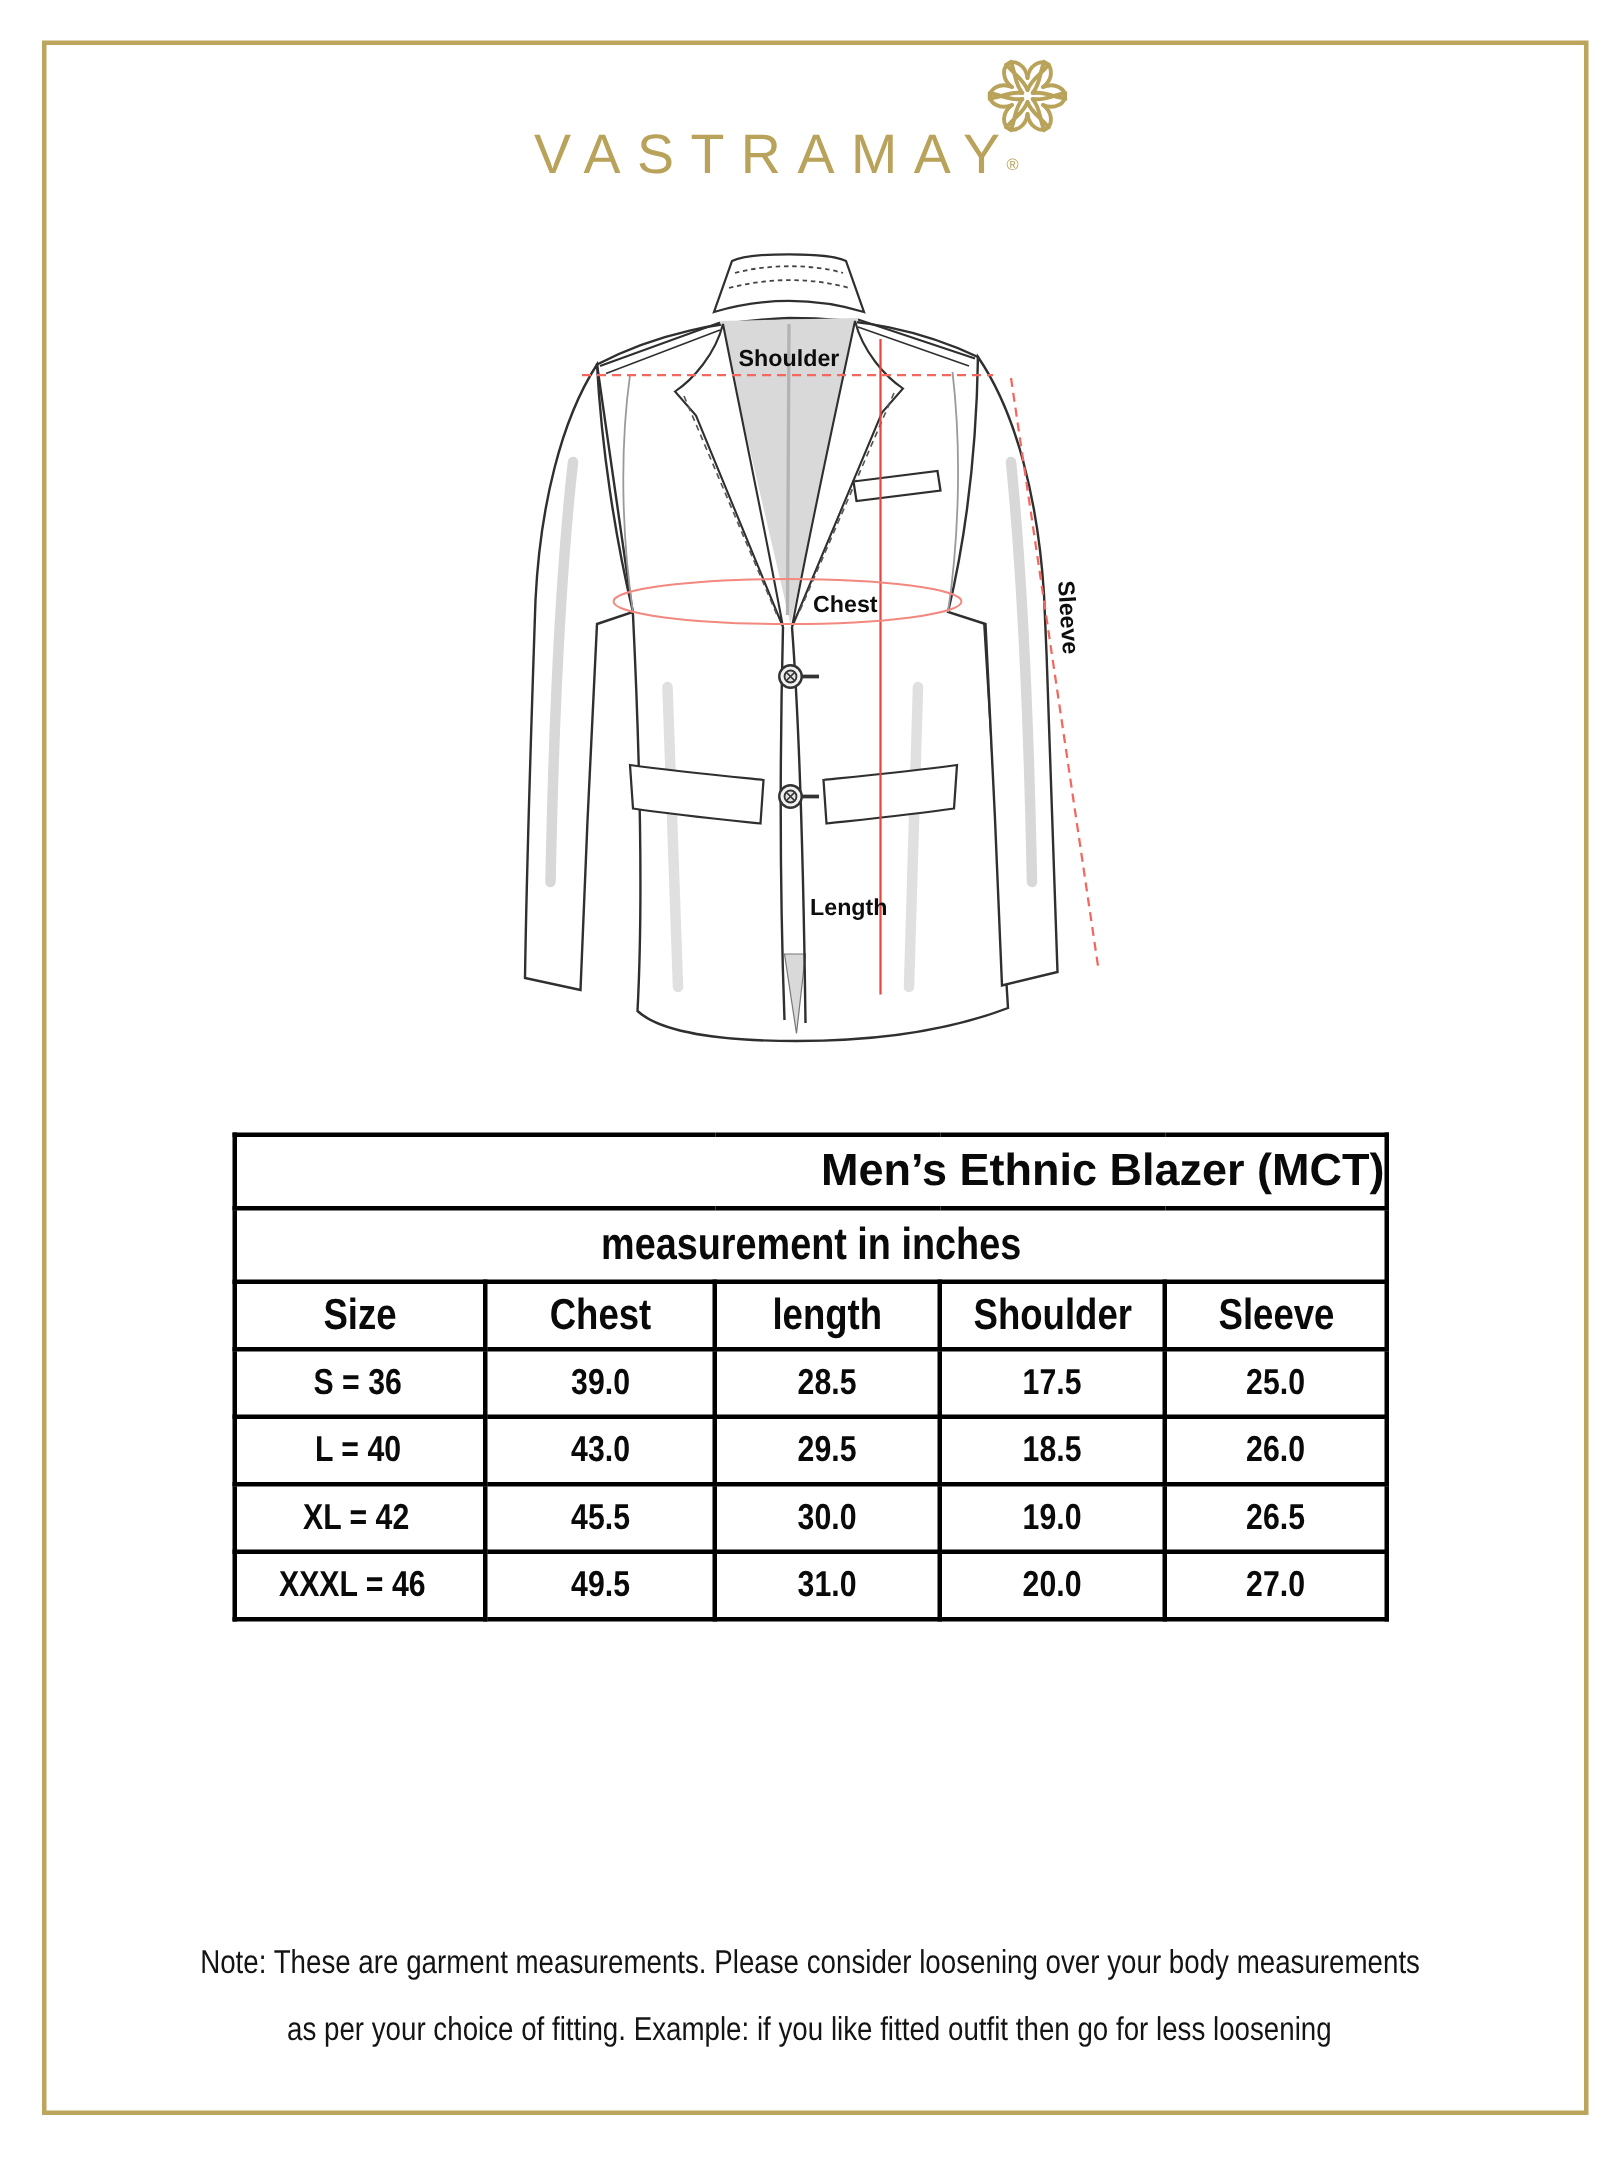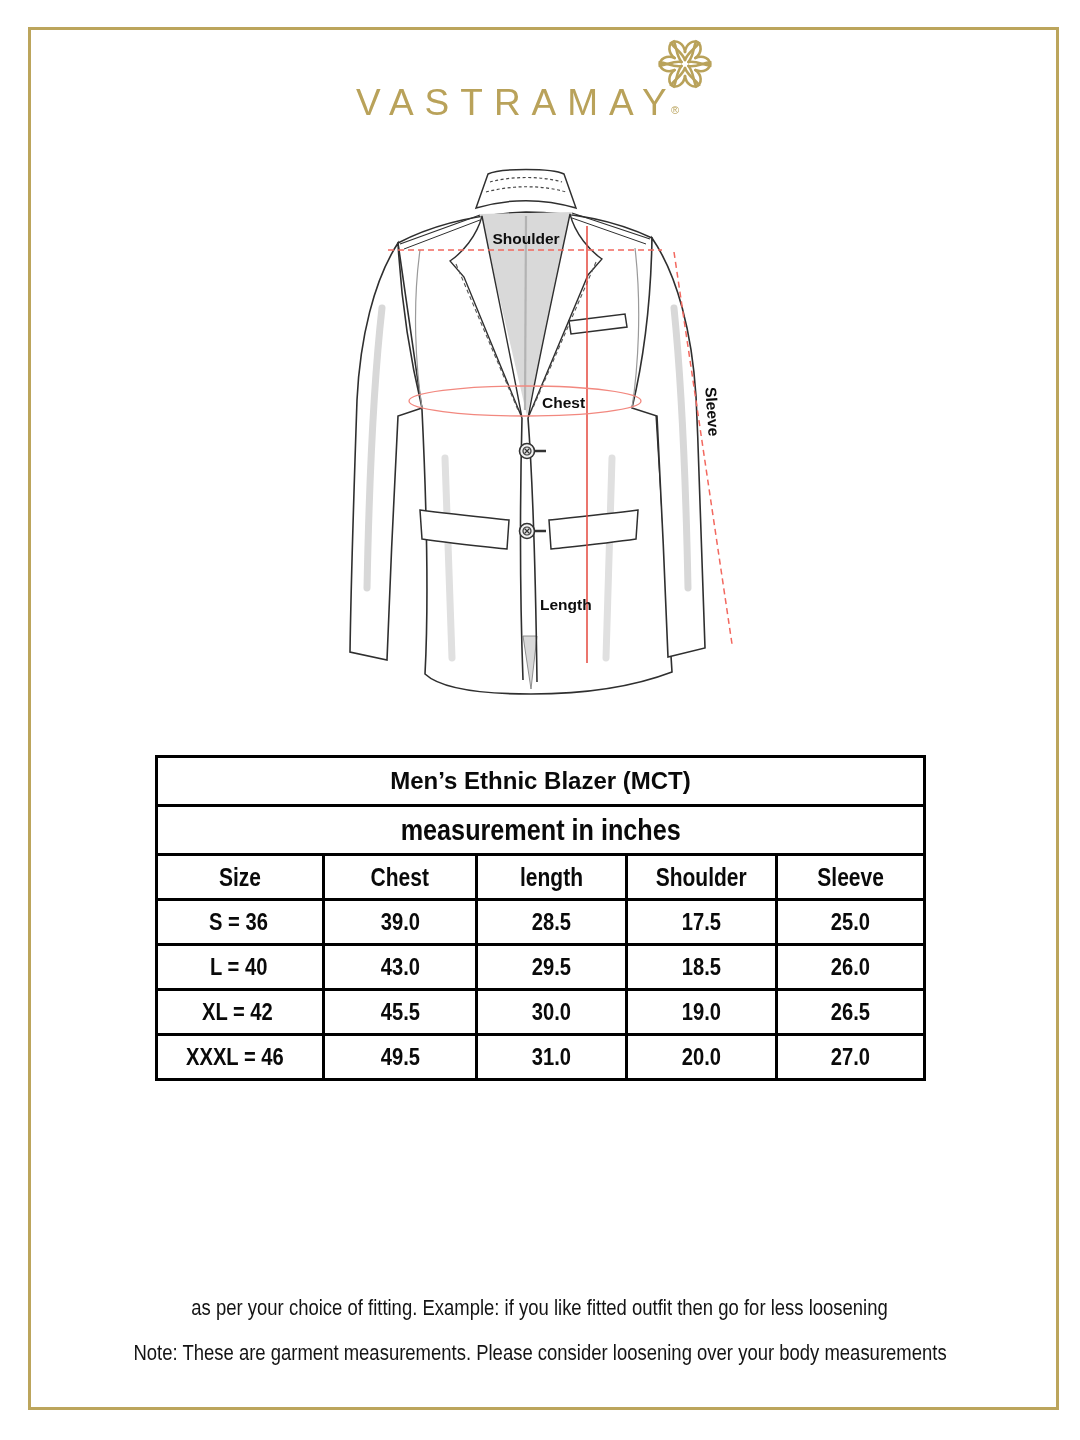--- a/index.html
+++ b/index.html
@@ -13,23 +13,23 @@
   .regmark{position:absolute;left:671px;top:104px;font-size:11px;color:#b9a25a;}
   .ornament{position:absolute;left:655px;top:34px;width:60px;height:60px;}
   
   .diagram{position:absolute;left:330px;top:158px;width:420px;height:548px;}
   .dg-label{font-family:"Liberation Sans",sans-serif;font-size:15.5px;font-weight:bold;fill:#0d0d0d;}
   
   table.size-chart{position:absolute;left:155px;top:755px;width:768px;
         border-collapse:collapse;table-layout:fixed;color:#0a0a0a;}
   table.size-chart td,table.size-chart th{border:3px solid #000;padding:0;vertical-align:middle;
         text-align:center;font-weight:bold;overflow:hidden;white-space:nowrap;}
-  tr.t-title td{height:46px;font-size:24px;}
+  tr.t-title td{height:46px;font-size:30px;text-align:right;}
   tr.t-sub td{height:46px;font-size:30px;}
-  tr.t-head th{height:42px;font-size:25px;}
+  tr.t-head th{height:42px;font-size:29px;}
   tr.t-row td{height:42px;font-size:24px;}
   tr.t-row td.size-cell{text-align:center;padding-left:8px;}
   .cnd{display:inline-block;transform:scaleX(0.84);transform-origin:center;}
   .cnd-l{display:inline-block;transform:scaleX(0.84);transform-origin:left center;}
   
   .note{position:absolute;left:40px;right:40px;top:1285px;text-align:center;
         color:#141414;font-size:22px;line-height:45px;font-weight:normal;}
 </style>
 </head>
 <body>
@@ -182,17 +182,17 @@
       <td class="size-cell"><span class="cnd-l">XXXL = 46</span></td>
       <td><span class="cnd">49.5</span></td>
       <td><span class="cnd">31.0</span></td>
       <td><span class="cnd">20.0</span></td>
       <td><span class="cnd">27.0</span></td>
     </tr>
   </tbody>
     </table>
 
   <div class="note">
+    <div><span class="cnd">Note: These are garment measurements. Please consider loosening over your body measurements</span></div>
     <div><span class="cnd">as per your choice of fitting. Example: if you like fitted outfit then go for less loosening</span></div>
-    <div><span class="cnd">Note: These are garment measurements. Please consider loosening over your body measurements</span></div>
   </div>
 
 </div>
 
 </body></html>

